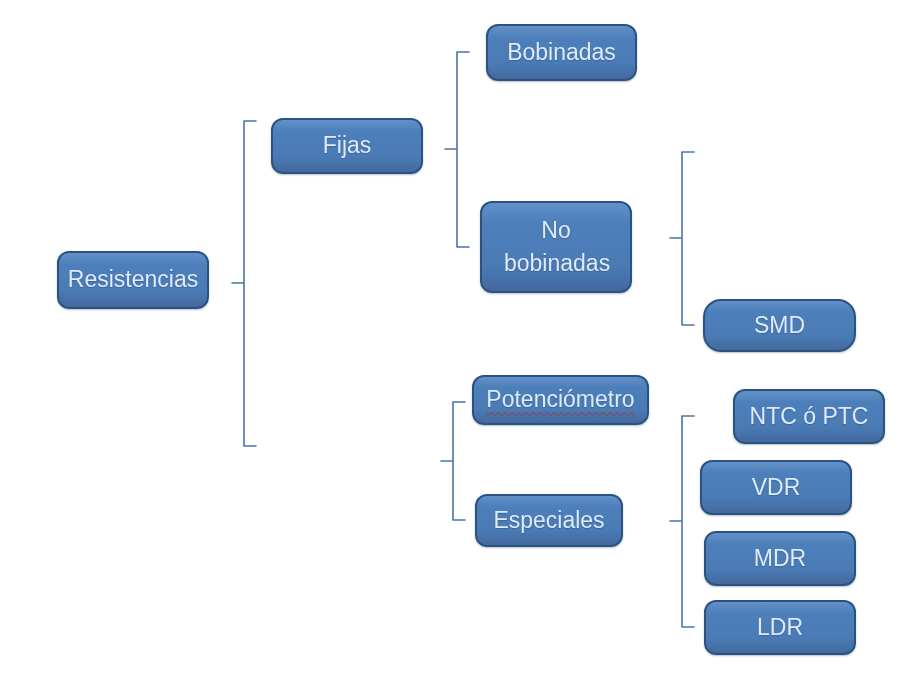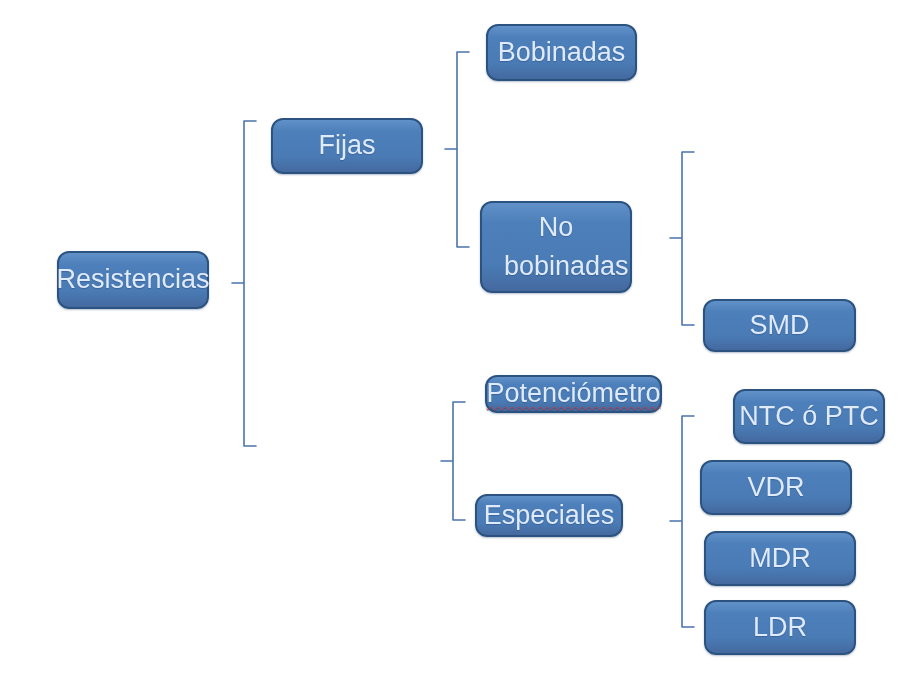--- a/index.html
+++ b/index.html
@@ -30,21 +30,21 @@
     border: 2.5px solid #2c5380;
     border-radius: 12px;
     display: flex;
     align-items: center;
     justify-content: center;
     box-shadow: 0 1px 2px rgba(40, 70, 110, 0.35);
     cursor: default;
   }
   .node-label {
     color: #dfeafa;
-    font-size: 27px;
+    font-size: 23px;
     line-height: 1.45;
     text-align: center;
     white-space: nowrap;
     text-shadow: 0 1px 1px rgba(30, 60, 100, 0.35);
   }
   .node-label.wrap {
     white-space: normal;
     max-width: 104px;
   }
   .node-label.misspelled {
@@ -86,29 +86,29 @@
 
   <div class="node" style="left:486px; top:24px; width:151px; height:57px;">
     <span class="node-label">Bobinadas</span>
   </div>
 
   <div class="node" style="left:480px; top:201px; width:152px; height:92px;">
     <span class="node-label wrap">No bobinadas</span>
   </div>
 
 
-  <div class="node" style="left:703px; top:299px; width:153px; height:53px;">
+  <div class="node" style="left:703px; top:299px; width:153px; height:53px;border-radius:18px;">
     <span class="node-label">SMD</span>
   </div>
 
-  <div class="node" style="left:485px; top:375px; width:177px; height:38px;">
+  <div class="node" style="left:472px; top:375px; width:177px; height:50px;">
     <span class="node-label misspelled">Potenciómetro</span>
   </div>
 
-  <div class="node" style="left:475px; top:494px; width:148px; height:43px;align-items:flex-end;">
+  <div class="node" style="left:475px; top:494px; width:148px; height:53px;">
     <span class="node-label">Especiales</span>
   </div>
 
   <div class="node" style="left:704px; top:389px; width:152px; height:55px;margin-left:29px;">
     <span class="node-label">NTC ó PTC</span>
   </div>
 
   <div class="node" style="left:700px; top:460px; width:152px; height:55px;">
     <span class="node-label">VDR</span>
   </div>

